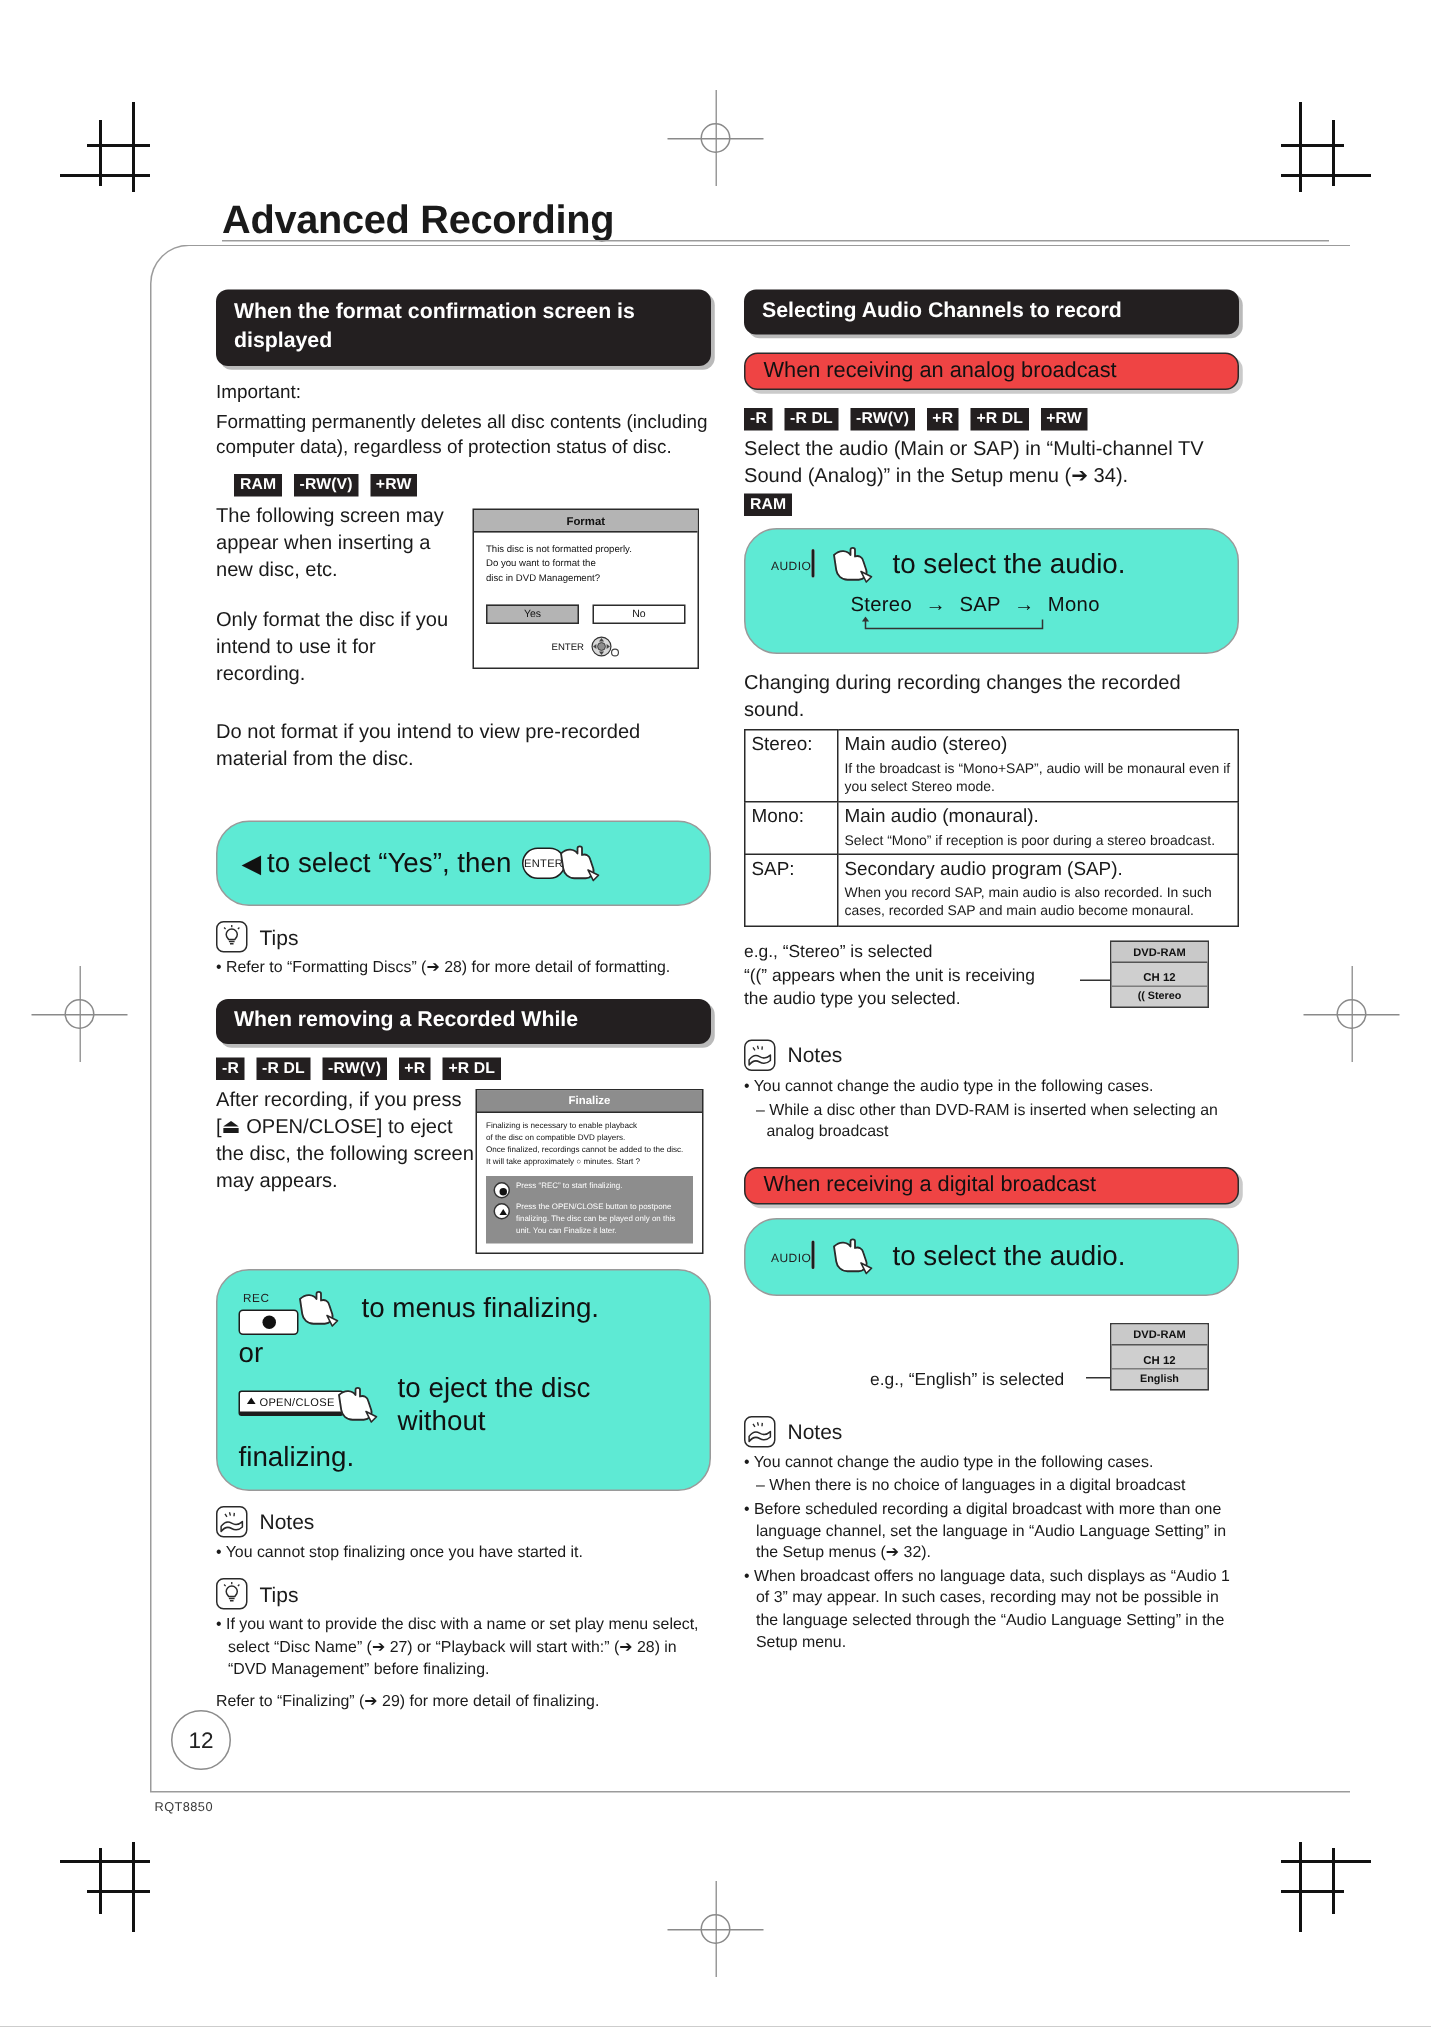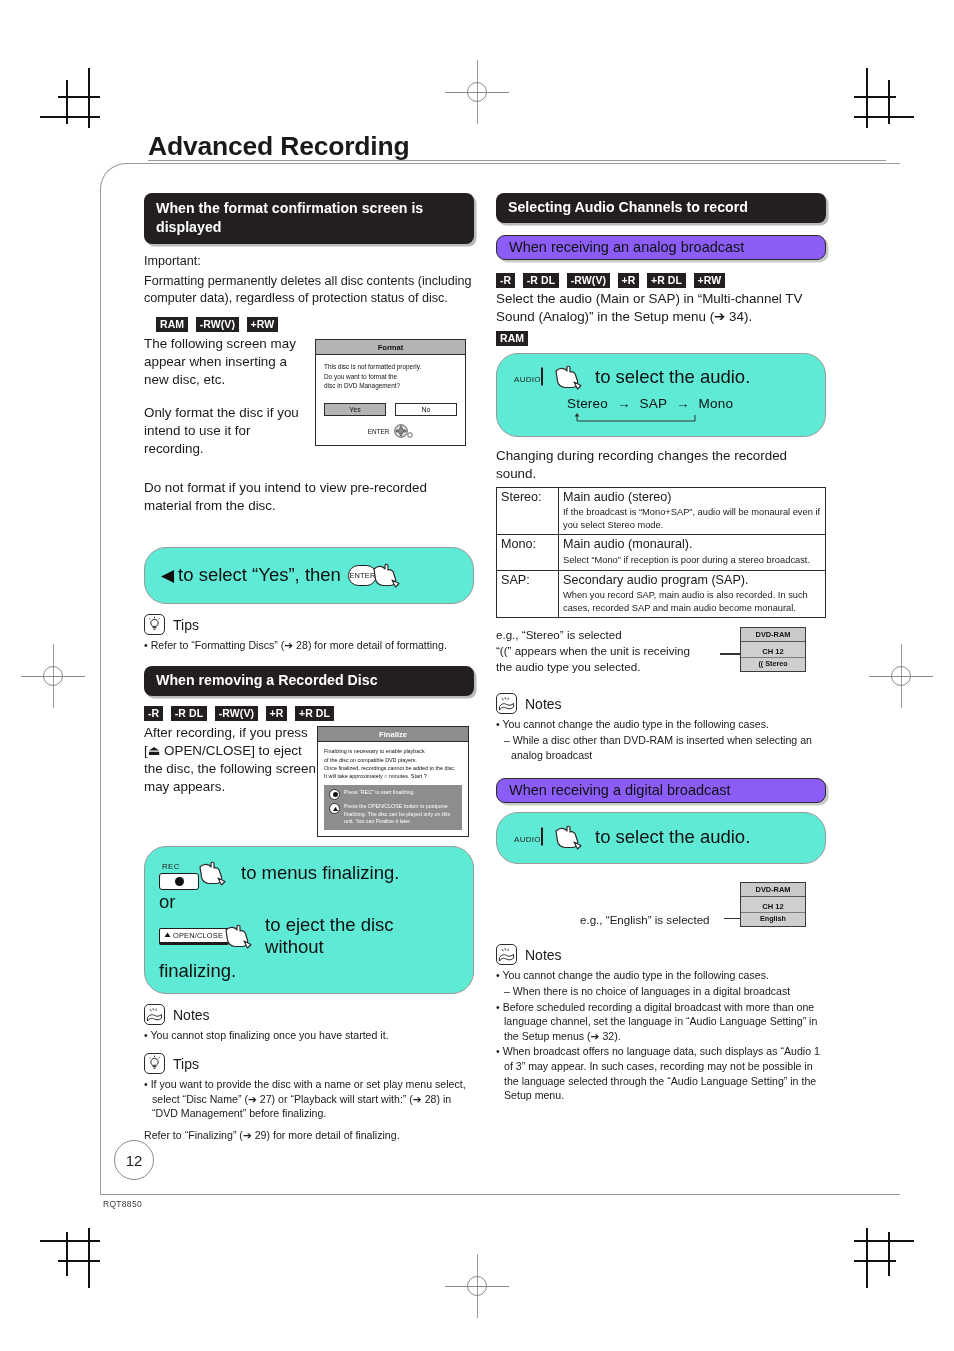--- a/index.html
+++ b/index.html
@@ -68,21 +68,21 @@
     font-size:14.2px; font-weight:bold; line-height:1.35;
     box-shadow:2.5px 2.5px 0 rgba(130,130,130,.55);
     margin-bottom:9px;
   }
   .blackbar.one { padding:5px 12px 6px 12px; }
 
   
   .outlinebar {
     border:1.2px solid #2b2b2b; border-radius:9px;
     padding:3px 12px 4px 12px; font-size:14.5px; color:#111;
-    background:#8b5cf6;
+    background:#ef4444;
     box-shadow:2.5px 2.5px 0 rgba(150,150,150,.5);
     margin-bottom:4px;
   }
 
   
   .badgerow { margin:2px 0 2px 0; line-height:1; }
   .badge {
     display:inline-block; background:#231f20; color:#fff;
     font-size:10.5px; font-weight:bold; letter-spacing:.1px;
     padding:2px 4px 2.5px 4px; margin-right:3px; vertical-align:middle;
@@ -343,21 +343,21 @@
         <line x1="4.4" y1="3.3" x2="5.4" y2="4.4" stroke="#2a2a2a" stroke-width=".9"></line>
         <line x1="14.6" y1="3.3" x2="13.6" y2="4.4" stroke="#2a2a2a" stroke-width=".9"></line>
       </svg>
     </span>
     <span class="label">Tips</span>
   </div>
   <div class="bullets">
     <p>• Refer to “Formatting Discs” (➔ 28) for more detail of formatting.</p>
   </div>
 
-  <div class="blackbar one" style="margin-top:13px;">When removing a Recorded Disc</div>
+  <div class="blackbar one" style="margin-top:13px;">When removing a Recorded While</div>
 
   <div class="badgerow">
     <span class="badge">-R</span>
     <span class="badge">-R DL</span>
     <span class="badge">-RW(V)</span>
     <span class="badge">+R</span>
     <span class="badge">+R DL</span>
   </div>
 
   <div style="position:relative; min-height:96px;">

